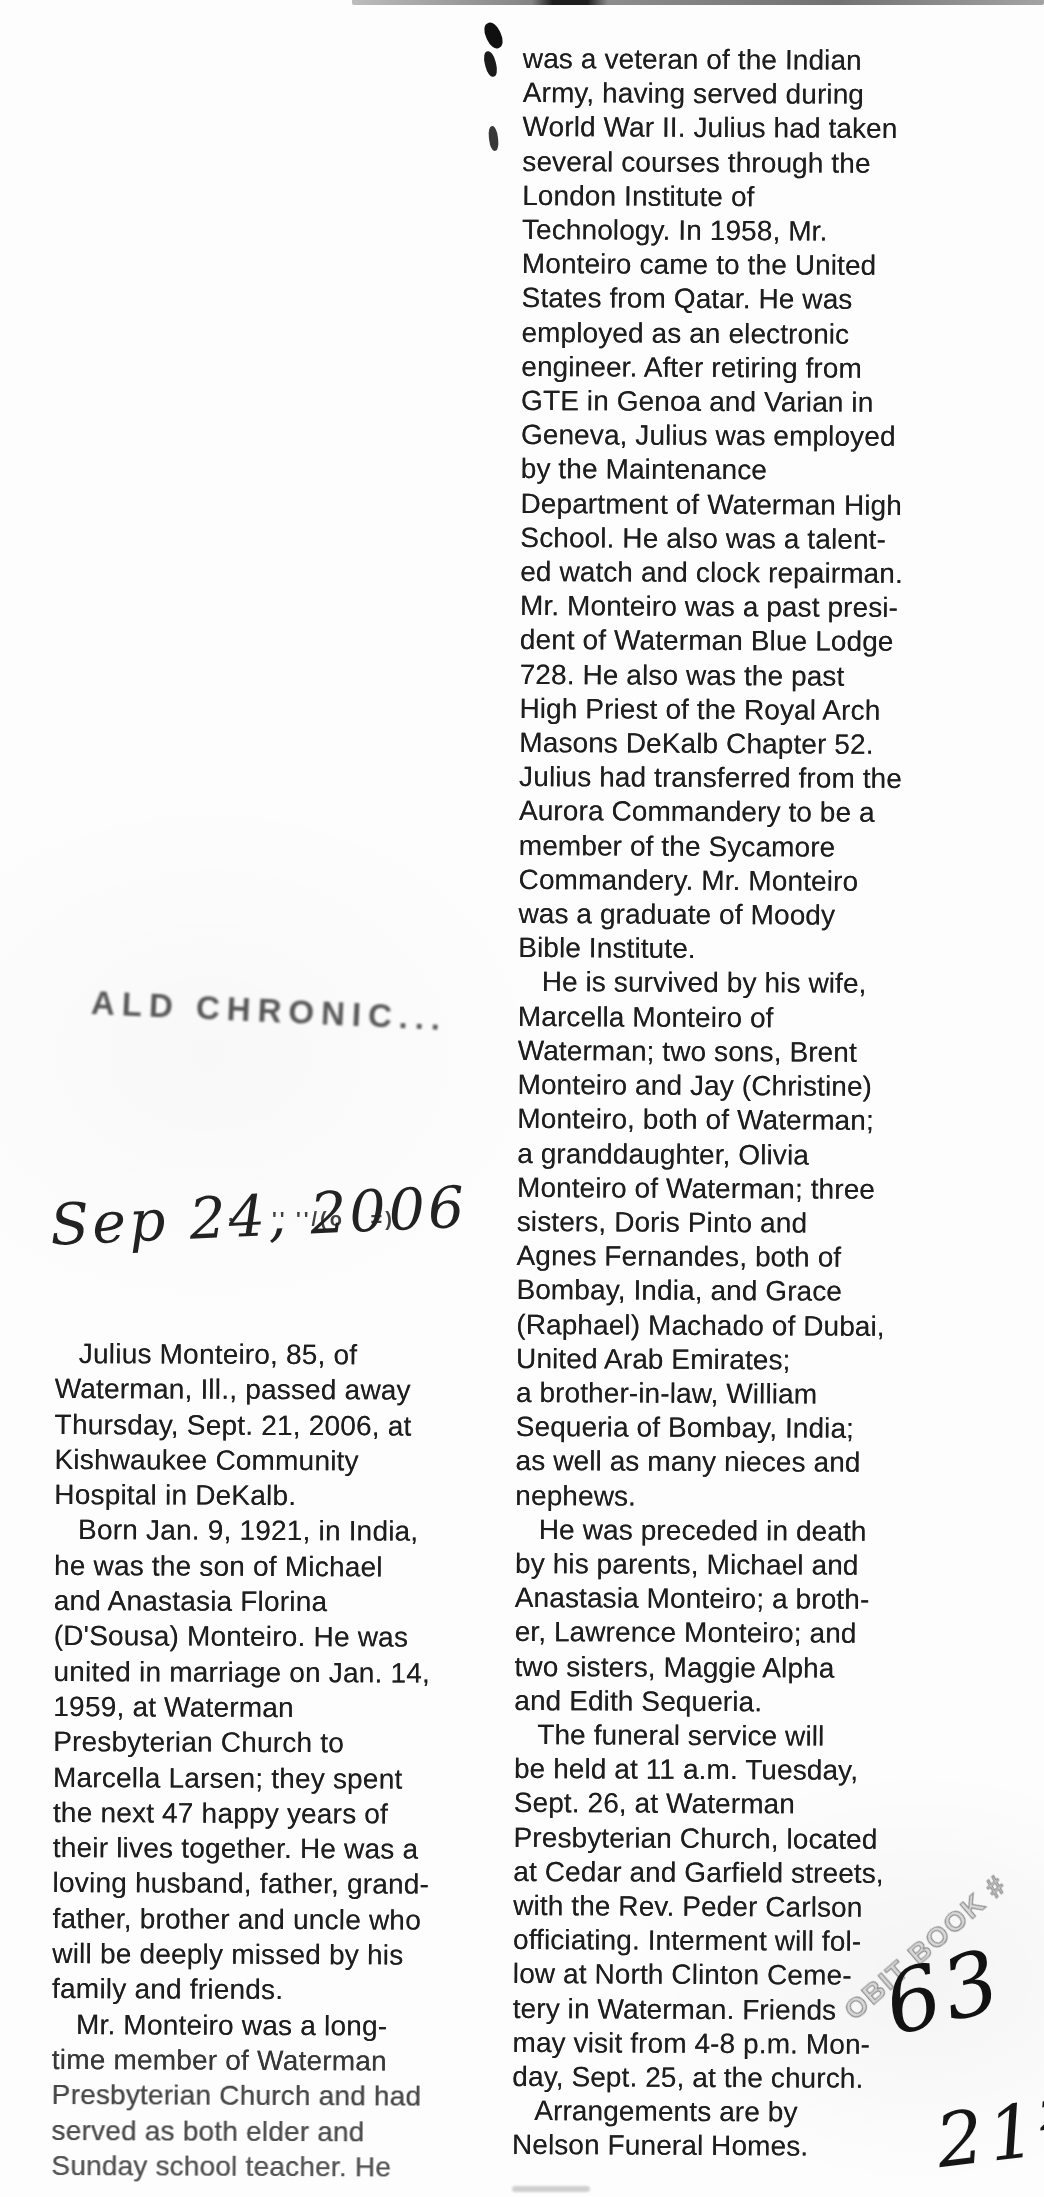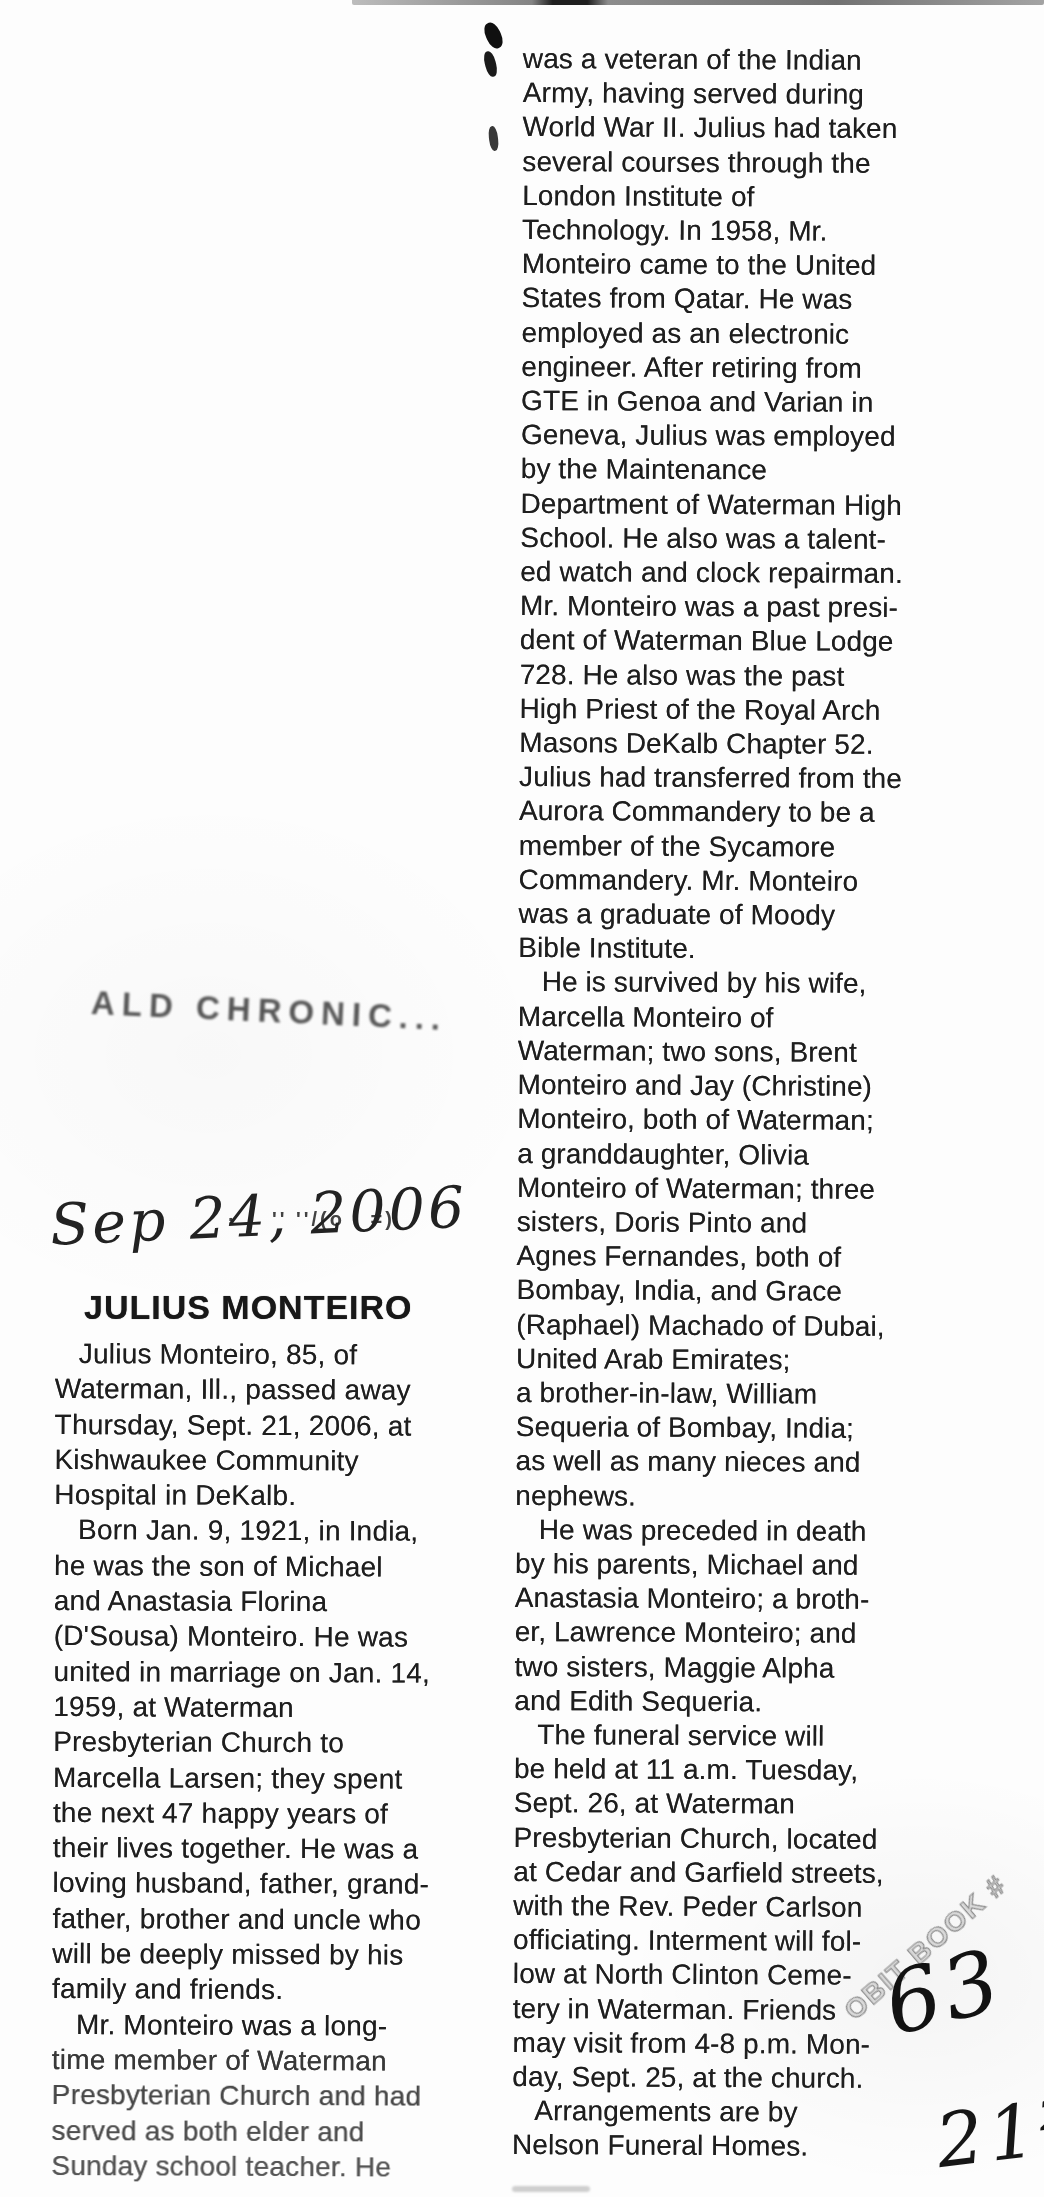--- a/index.html
+++ b/index.html
@@ -102,21 +102,20 @@
   <div class="edge-blob blob1"></div>
   <div class="edge-blob blob2"></div>
   <div class="edge-blob blob3"></div>
 
   <div class="transfer-stamp">ALD CHRONIC...</div>
 
   <div class="clipped-fragment">·    '' ''/(o i =)</div>
 
   <div class="hw-date">Sep 24, 2006</div>
 
-  <h1 class="headline">JULIUS MONTEIRO</h1>
 
   <div class="body-lines left-lines"><div class="line">   Julius Monteiro, 85, of</div><div class="line">Waterman, Ill., passed away</div><div class="line">Thursday, Sept. 21, 2006, at</div><div class="line">Kishwaukee Community</div><div class="line">Hospital in DeKalb.</div><div class="line">   Born Jan. 9, 1921, in India,</div><div class="line">he was the son of Michael</div><div class="line">and Anastasia Florina</div><div class="line">(D'Sousa) Monteiro. He was</div><div class="line">united in marriage on Jan. 14,</div><div class="line">1959, at Waterman</div><div class="line">Presbyterian Church to</div><div class="line">Marcella Larsen; they spent</div><div class="line">the next 47 happy years of</div><div class="line">their lives together. He was a</div><div class="line">loving husband, father, grand-</div><div class="line">father, brother and uncle who</div><div class="line">will be deeply missed by his</div><div class="line">family and friends.</div><div class="line">   Mr. Monteiro was a long-</div><div class="line">time member of Waterman</div><div class="line">Presbyterian Church and had</div><div class="line">served as both elder and</div><div class="line">Sunday school teacher. He</div></div>
 
   <div class="body-lines right-lines"><div class="line">was a veteran of the Indian</div><div class="line">Army, having served during</div><div class="line">World War II. Julius had taken</div><div class="line">several courses through the</div><div class="line">London Institute of</div><div class="line">Technology. In 1958, Mr.</div><div class="line">Monteiro came to the United</div><div class="line">States from Qatar. He was</div><div class="line">employed as an electronic</div><div class="line">engineer. After retiring from</div><div class="line">GTE in Genoa and Varian in</div><div class="line">Geneva, Julius was employed</div><div class="line">by the Maintenance</div><div class="line">Department of Waterman High</div><div class="line">School. He also was a talent-</div><div class="line">ed watch and clock repairman.</div><div class="line">Mr. Monteiro was a past presi-</div><div class="line">dent of Waterman Blue Lodge</div><div class="line">728. He also was the past</div><div class="line">High Priest of the Royal Arch</div><div class="line">Masons DeKalb Chapter 52.</div><div class="line">Julius had transferred from the</div><div class="line">Aurora Commandery to be a</div><div class="line">member of the Sycamore</div><div class="line">Commandery. Mr. Monteiro</div><div class="line">was a graduate of Moody</div><div class="line">Bible Institute.</div><div class="line">   He is survived by his wife,</div><div class="line">Marcella Monteiro of</div><div class="line">Waterman; two sons, Brent</div><div class="line">Monteiro and Jay (Christine)</div><div class="line">Monteiro, both of Waterman;</div><div class="line">a granddaughter, Olivia</div><div class="line">Monteiro of Waterman; three</div><div class="line">sisters, Doris Pinto and</div><div class="line">Agnes Fernandes, both of</div><div class="line">Bombay, India, and Grace</div><div class="line">(Raphael) Machado of Dubai,</div><div class="line">United Arab Emirates;</div><div class="line">a brother-in-law, William</div><div class="line">Sequeria of Bombay, India;</div><div class="line">as well as many nieces and</div><div class="line">nephews.</div><div class="line">   He was preceded in death</div><div class="line">by his parents, Michael and</div><div class="line">Anastasia Monteiro; a broth-</div><div class="line">er, Lawrence Monteiro; and</div><div class="line">two sisters, Maggie Alpha</div><div class="line">and Edith Sequeria.</div><div class="line">   The funeral service will</div><div class="line">be held at 11 a.m. Tuesday,</div><div class="line">Sept. 26, at Waterman</div><div class="line">Presbyterian Church, located</div><div class="line">at Cedar and Garfield streets,</div><div class="line">with the Rev. Peder Carlson</div><div class="line">officiating. Interment will fol-</div><div class="line">low at North Clinton Ceme-</div><div class="line">tery in Waterman. Friends</div><div class="line">may visit from 4-8 p.m. Mon-</div><div class="line">day, Sept. 25, at the church.</div><div class="line">   Arrangements are by</div><div class="line">Nelson Funeral Homes.</div></div>
 
   <div class="obit-stamp">OBIT BOOK #</div>
 
   <div class="hw-63">63</div>
 
   <div class="hw-212">21²</div>

